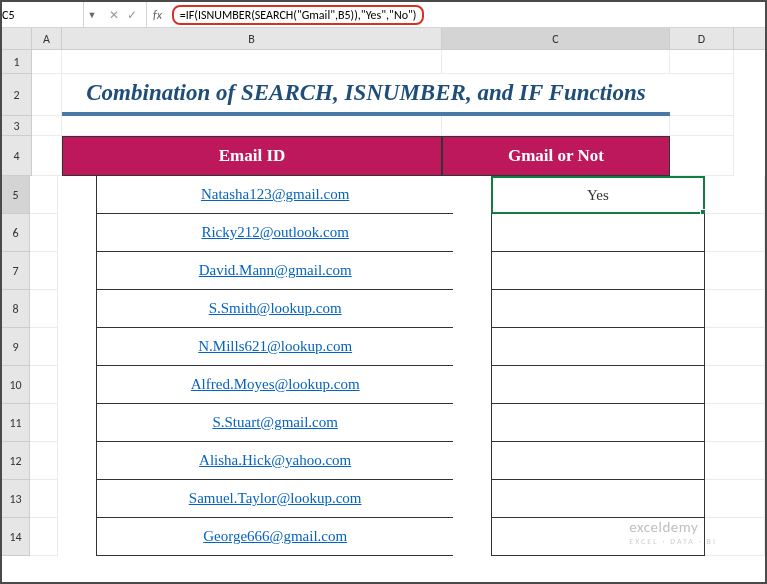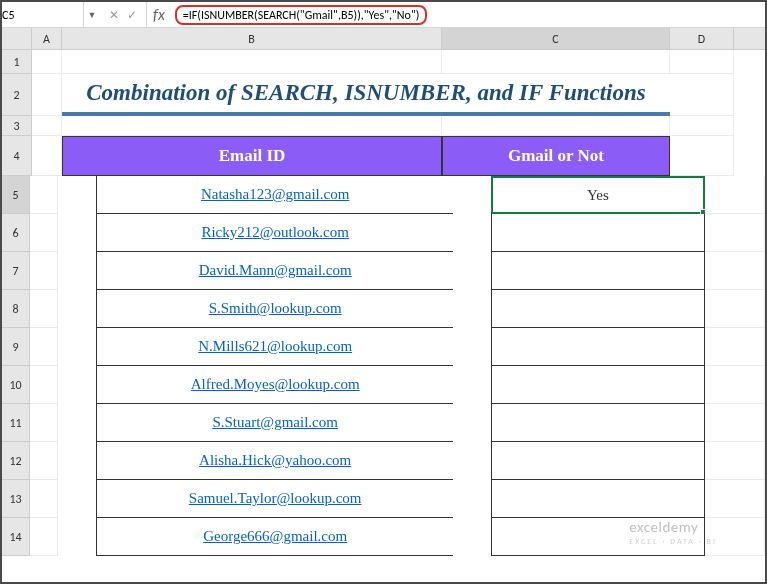--- a/index.html
+++ b/index.html
@@ -41,21 +41,21 @@
       gap: 2px;
       padding: 0 6px;
       color: #999;
       font-size: 12px;
       border-right: 1px solid #d4d4d4;
       height: 100%;
     }
     .fb-btn { width: 16px; text-align: center; cursor: pointer; }
     .fx-label {
       font-style: italic;
-      font-size: 16px;
+      font-size: 12px;
       padding: 0 6px;
       color: #666;
       cursor: pointer;
     }
     .formula-input {
       flex: 1;
       height: 100%;
       display: flex;
       align-items: center;
       font-size: 12px;
@@ -127,21 +127,21 @@
     .title-cell {
       font-family: Georgia, 'Times New Roman', serif;
       font-style: italic;
       font-weight: bold;
       font-size: 23px;
       color: #1f4e79;
       border-bottom: 4px solid #4a78a8;
       border-right: none;
     }
     .header-cell {
-      background: #8b5cf6;
+      background: #be185d;
       color: #fff;
       font-family: Georgia, 'Times New Roman', serif;
       font-weight: bold;
       font-size: 17px;
       border: 1px solid #333;
     }
     .data-cell {
       border: 1px solid #333;
       border-top: none;
       margin-left: 38px;

